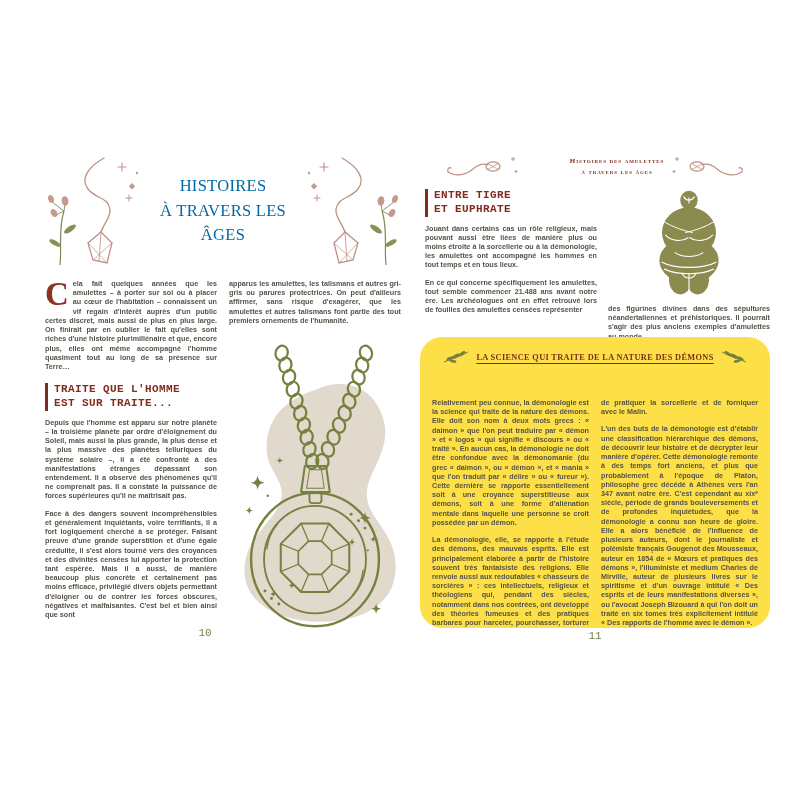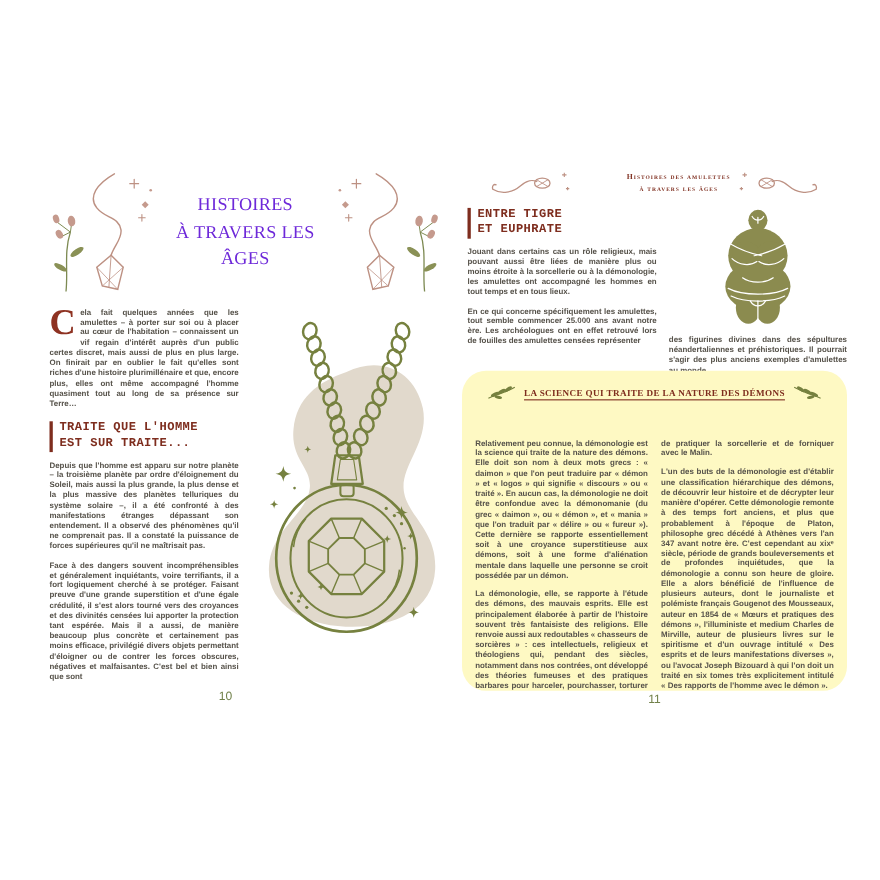--- a/index.html
+++ b/index.html
@@ -5,28 +5,28 @@
   html,body{margin:0;padding:0;background:#ffffff;}
   .canvas{position:relative;width:800px;height:800px;background:#ffffff;overflow:hidden;
           font-family:"Liberation Sans",sans-serif;color:#56524a;}
 
   
   p.body{font-size:7.2px;line-height:1.28;text-align:justify;margin:0 0 8px;color:#56524a;
          -webkit-hyphens:auto;hyphens:auto;font-weight:bold;}
   .sec-heading{font-family:Liberation Mono, monospace;font-weight:bold;color:#7e2d1e;
                font-size:11px;line-height:1.25;letter-spacing:.4px;
                border-left:3px solid #7e2d1e;padding-left:6px;margin:0 0 7px;}
-  .pagenum{position:absolute;font-family:Liberation Sans, sans-serif;font-size:11px;color:#71814a;text-align:center;}
+  .pagenum{position:absolute;font-family:Liberation Mono, monospace;font-size:11px;color:#71814a;text-align:center;}
 
   
   .lp-header{position:absolute;left:44px;top:150px;width:358px;height:122px;
              display:flex;align-items:center;justify-content:space-between;}
   .lp-deco{width:104px;height:112px;flex:0 0 auto;}
   .mirror{transform:scaleX(-1);}
-  .lp-title{flex:1;text-align:center;font-family:"Liberation Serif",serif;color:#6d28d9;
+  .lp-title{flex:1;text-align:center;font-family:"Liberation Serif",serif;color:#0369a1;
             font-size:16.5px;line-height:1.5;letter-spacing:.3px;}
   .lp-cols{position:absolute;left:45px;top:279px;width:356px;display:flex;gap:12px;}
   .lp-col1{width:172px;}
   .lp-col2{width:172px;}
   #intro-para::first-letter{float:left;font-family:"Liberation Serif",serif;font-weight:bold;
             font-size:33px;line-height:26px;padding:2px 4px 0 0;color:#8e3222;}
   .lp-heading-wrap{margin:12px 0 7px;}
   .pendant-art{display:block;width:176px;height:305px;margin-left:-2px;margin-top:2px;}
 
   
@@ -34,21 +34,21 @@
              align-items:center;justify-content:center;gap:7px;}
   .rp-header-title{text-align:center;color:#7e2d1e;font-family:"Liberation Serif",serif;
             font-weight:bold;font-size:7px;letter-spacing:.9px;line-height:1.6;
             font-variant:small-caps;white-space:nowrap;margin-left:44px;}
   .tadpole{width:56px;height:22px;flex:0 0 auto;}
   .spark-marks{width:10px;height:22px;flex:0 0 auto;}
   .rp-cols{position:absolute;left:425px;top:189px;width:345px;display:flex;gap:11px;}
   .rp-col1{width:172px;}
   .rp-col2{width:162px;}
   .figurine{display:block;width:112px;height:108px;margin:0 auto 7px;}
-  .rp-box{position:absolute;left:420px;top:337px;width:350px;height:291px;background:#fef9c3;
+  .rp-box{position:absolute;left:420px;top:337px;width:350px;height:291px;background:#fde047;
           border-radius:22px;padding:13px 12px 10px;box-sizing:border-box;overflow:hidden;}
   .box-title-row{display:flex;align-items:center;justify-content:center;gap:7px;margin-bottom:9px;}
   .box-title{font-family:"Liberation Serif",serif;font-weight:bold;color:#7e2d1e;
              font-size:8.3px;letter-spacing:.35px;text-decoration:underline;
              text-underline-offset:2.5px;white-space:nowrap;}
   .leaf{width:26px;height:14px;flex:0 0 auto;}
   .box-cols{display:flex;gap:12px;}
   .box-col{width:157px;margin-top:25px;}
   #pn-left{left:40px;width:330px;top:627px;}
   #pn-right{left:420px;width:350px;top:630px;}
@@ -112,20 +112,21 @@
         <div class="sec-heading">
           <div>TRAITE QUE L'HOMME</div>
           <div>EST SUR TRAITE...</div>
         </div>
       </div>
       <p class="body">Depuis que l'homme est apparu sur notre planète – la troisième planète par ordre d'éloignement du Soleil, mais aussi la plus grande, la plus dense et la plus massive des planètes telluriques du système solaire –, il a été confronté à des manifestations étranges dépassant son entendement. Il a observé des phénomènes qu'il ne comprenait pas. Il a constaté la puissance de forces supérieures qu'il ne maîtrisait pas.</p>
       <p class="body">Face à des dangers souvent incompréhensibles et généralement inquiétants, voire terrifiants, il a fort logiquement cherché à se protéger. Faisant preuve d'une grande superstition et d'une égale crédulité, il s'est alors tourné vers des croyances et des divinités censées lui apporter la protection tant espérée. Mais il a aussi, de manière beaucoup plus concrète et certainement pas moins efficace, privilégié divers objets permettant d'éloigner ou de contrer les forces obscures, négatives et malfaisantes. C'est bel et bien ainsi que sont</p>
     </div>
 
     <div class="lp-col2">
+      <p class="body">apparus les amulettes, les talismans et autres gri-gris ou parures protectrices. On peut d'ailleurs affirmer, sans risque d'exagérer, que les amulettes et autres talismans font partie des tout premiers ornements de l'humanité.</p>
 
       <svg class="pendant-art" viewBox="0 0 190 310">
         <defs>
           <path id="sp4" d="M0 -7 C1 -2,2 -1,7 0 C2 1,1 2,0 7 C-1 2,-2 1,-7 0 C-2 -1,-1 -2,0 -7 Z"></path>
         </defs>
         <path d="M95 52 C128 36,162 50,170 88 C176 120,150 142,151 166 C152 192,184 206,182 246 C180 288,138 304,94 302 C52 300,16 280,19 242 C22 206,56 192,59 166 C61 146,40 138,43 108 C46 78,66 62,95 52 Z" fill="#e1d9cc"></path>
         <g fill="none" stroke="#76813f" stroke-width="2.4">
           <ellipse cx="59" cy="12" rx="6.5" ry="8" transform="rotate(18 59 12)"></ellipse>
           <ellipse cx="63" cy="25" rx="6.5" ry="8" transform="rotate(14 63 25)"></ellipse>
           <ellipse cx="67" cy="38" rx="6.5" ry="8" transform="rotate(18 67 38)"></ellipse>
@@ -217,21 +218,21 @@
     </svg>
   </div>
 
   <div class="rp-cols">
     <div class="rp-col1">
       <div class="sec-heading">
         <div>ENTRE TIGRE</div>
         <div>ET EUPHRATE</div>
       </div>
       <p class="body">Jouant dans certains cas un rôle religieux, mais pouvant aussi être liées de manière plus ou moins étroite à la sorcellerie ou à la démonologie, les amulettes ont accompagné les hommes en tout temps et en tous lieux.</p>
-      <p class="body">En ce qui concerne spécifiquement les amulettes, tout semble commencer 25.000 ans avant notre ère. Les archéologues ont en effet retrouvé lors de fouilles des amulettes censées représenter</p>
+      <p class="body">En ce qui concerne spécifiquement les amulettes, tout semble commencer 21.488 ans avant notre ère. Les archéologues ont en effet retrouvé lors de fouilles des amulettes censées représenter</p>
     </div>
 
     <div class="rp-col2">
       <svg class="figurine" viewBox="0 0 112 124">
         <g fill="#8b8b4f">
           <ellipse cx="56" cy="13" rx="10" ry="11"></ellipse>
           <ellipse cx="56" cy="50" rx="31" ry="29"></ellipse>
           <ellipse cx="43" cy="47" rx="14" ry="12"></ellipse>
           <ellipse cx="69" cy="47" rx="14" ry="12"></ellipse>
           <ellipse cx="56" cy="82" rx="34" ry="26"></ellipse>

